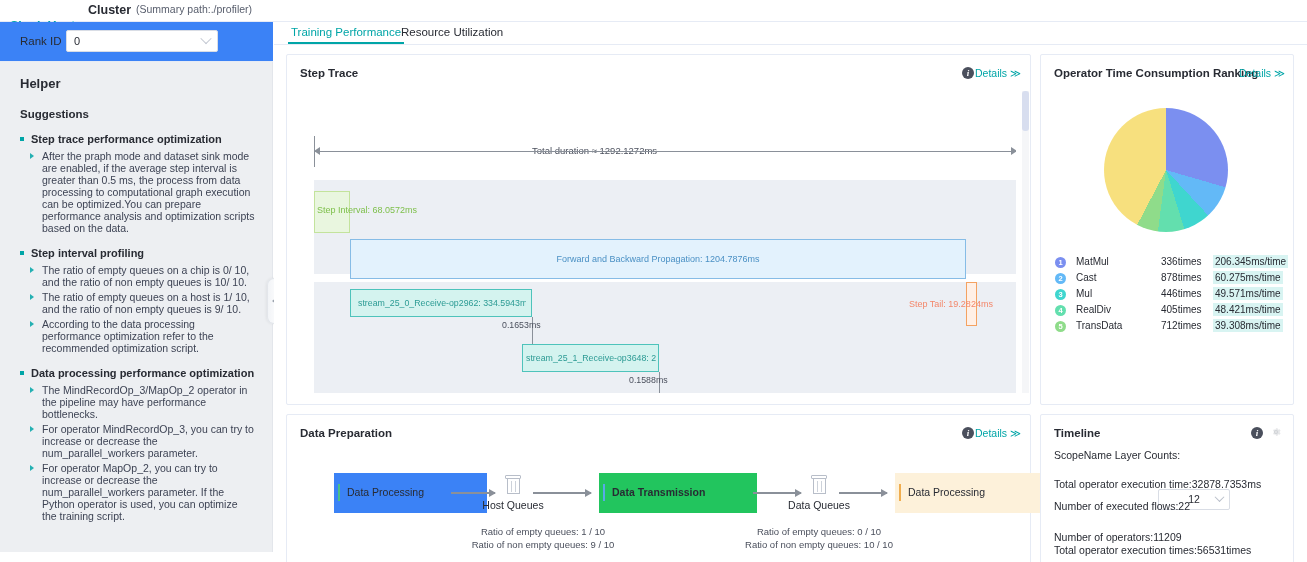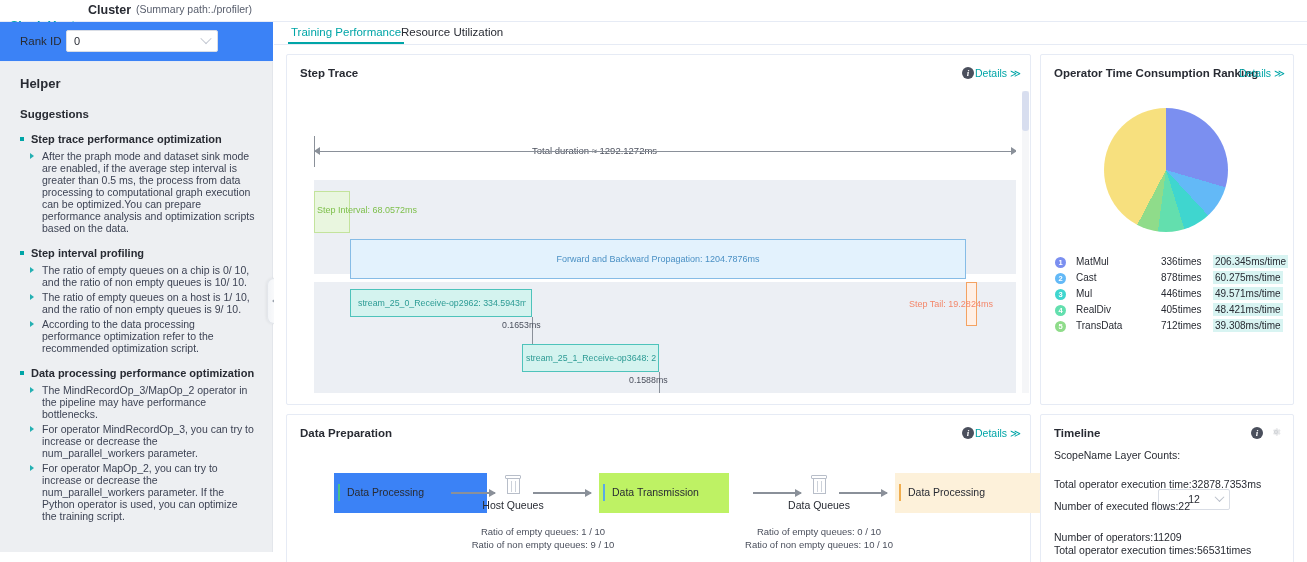--- a/index.html
+++ b/index.html
@@ -156,21 +156,21 @@
   .lg-times { position: absolute; left: 106px; top: 1px; }
   .lg-ms { position: absolute; left: 158px; top: 0px; background: #d8f4f2; padding: 1px 2px; }
 
   
   #card-prep { left: 12px; top: 392px; width: 745px; height: 158px; }
   .stage { position: absolute; top: 58px; height: 40px; }
   .stage .lbl { position: absolute; left: 13px; top: 13px; font-size: 10.5px; color: #282b33; white-space: nowrap; }
   .stage .tick { position: absolute; left: 4px; top: 11px; width: 2px; height: 17px; }
   .s-proc { left: 10px; width: 153px; background: #3b82f6; margin-left: 37px; }
   .s-proc .tick { background: #4bbf87; }
-  .s-trans { left: 312px; width: 130px; background: #bef264; }
+  .s-trans { left: 312px; width: 158px; background: #22c55e; font-weight: bold; }
   .s-trans .tick { background: #5aa9e6; }
   .s-obtain { left: 608px; width: 147px; background: #fdf1da; }
   .s-obtain .tick { background: #f0ad4e; }
 
   .qicon { position: absolute; top: 60px; width: 16px; height: 20px; }
   .qicon .top { position: absolute; left: 0; top: 0; width: 16px; height: 3.5px; border: 1px solid #b8bec9; border-radius: 1px; background: #fff; }
   .qicon .body { position: absolute; left: 1.5px; top: 4px; width: 13px; height: 15px; border: 1px solid #b8bec9; border-top: none; background: #fff; }
   .qicon .v1, .qicon .v2 { position: absolute; top: 6px; width: 1px; height: 11px; background: #cdd2da; }
   .qicon .v1 { left: 6px; } .qicon .v2 { left: 10px; }
   .qlbl { position: absolute; top: 84px; font-size: 10.5px; color: #282b33; text-align: center; white-space: nowrap; }

